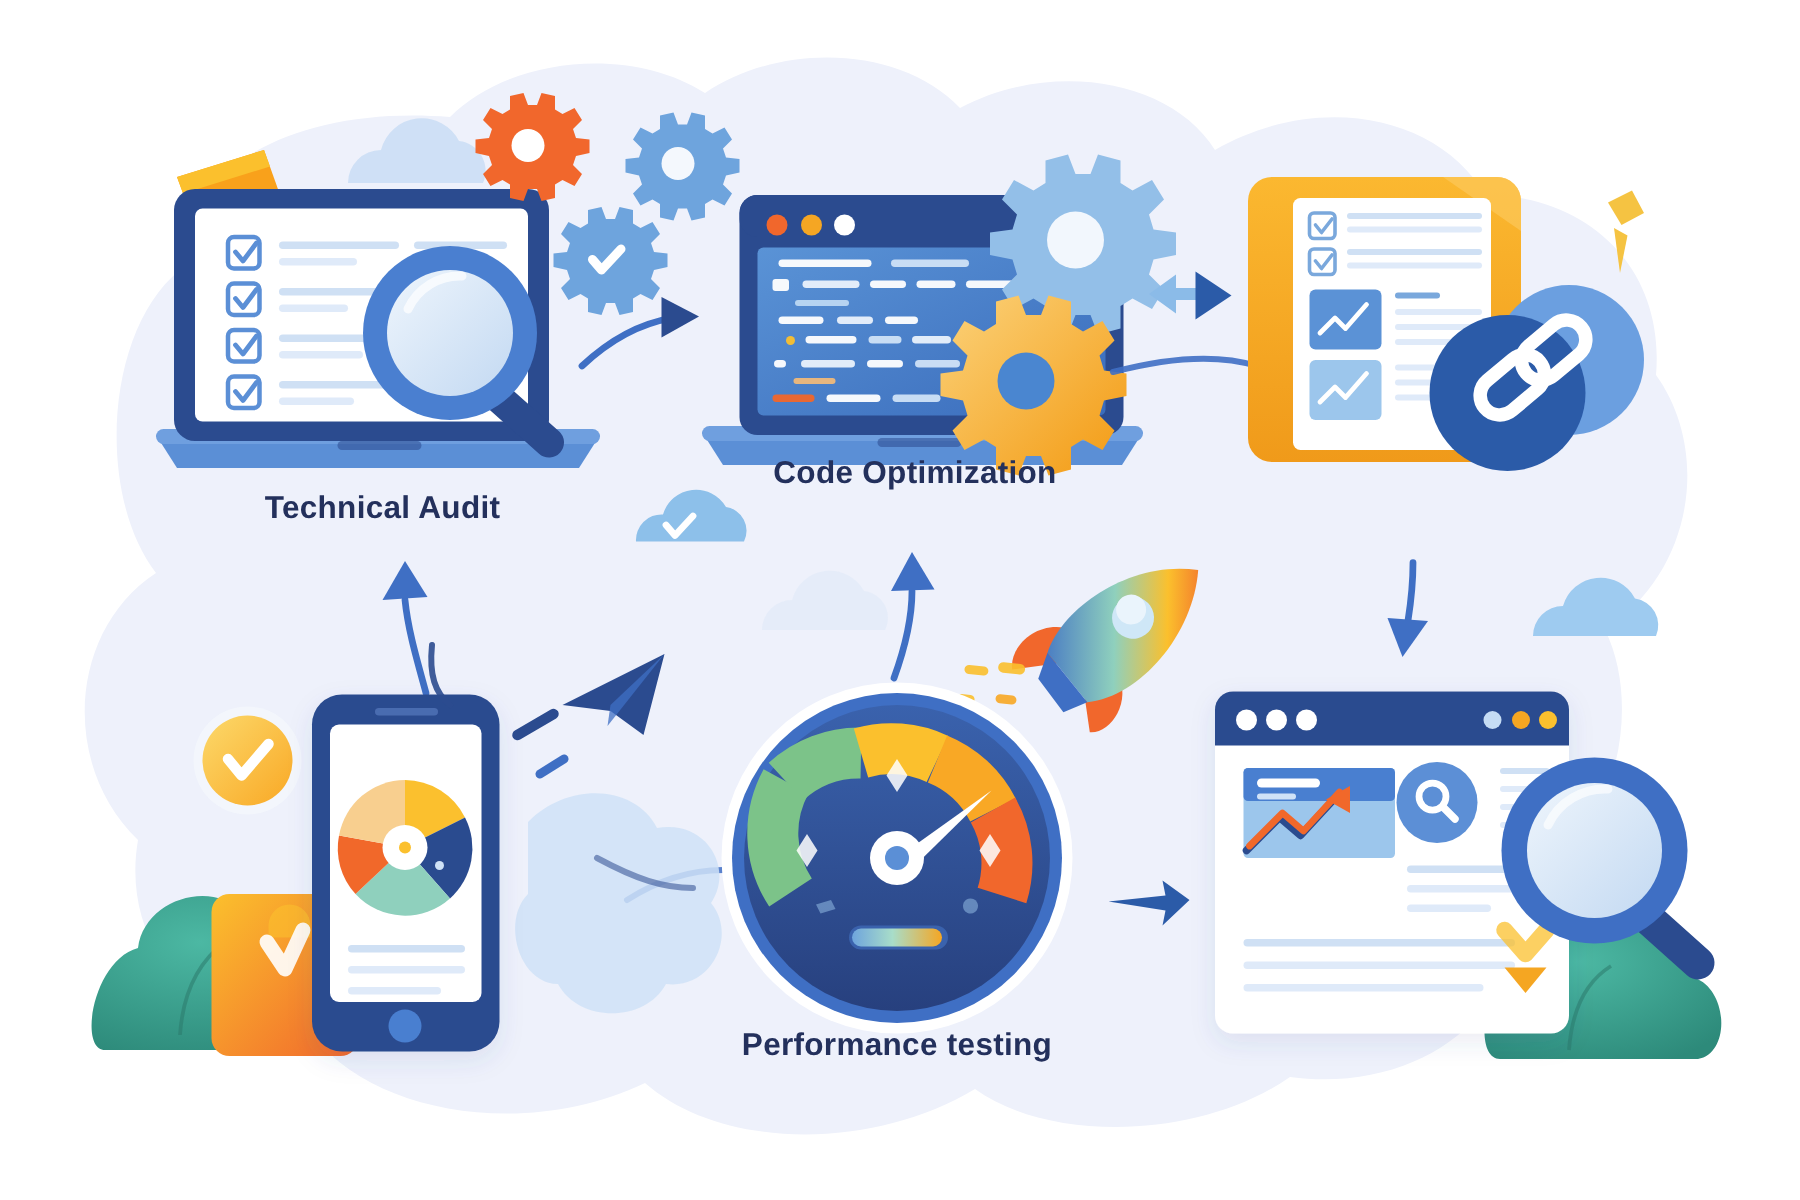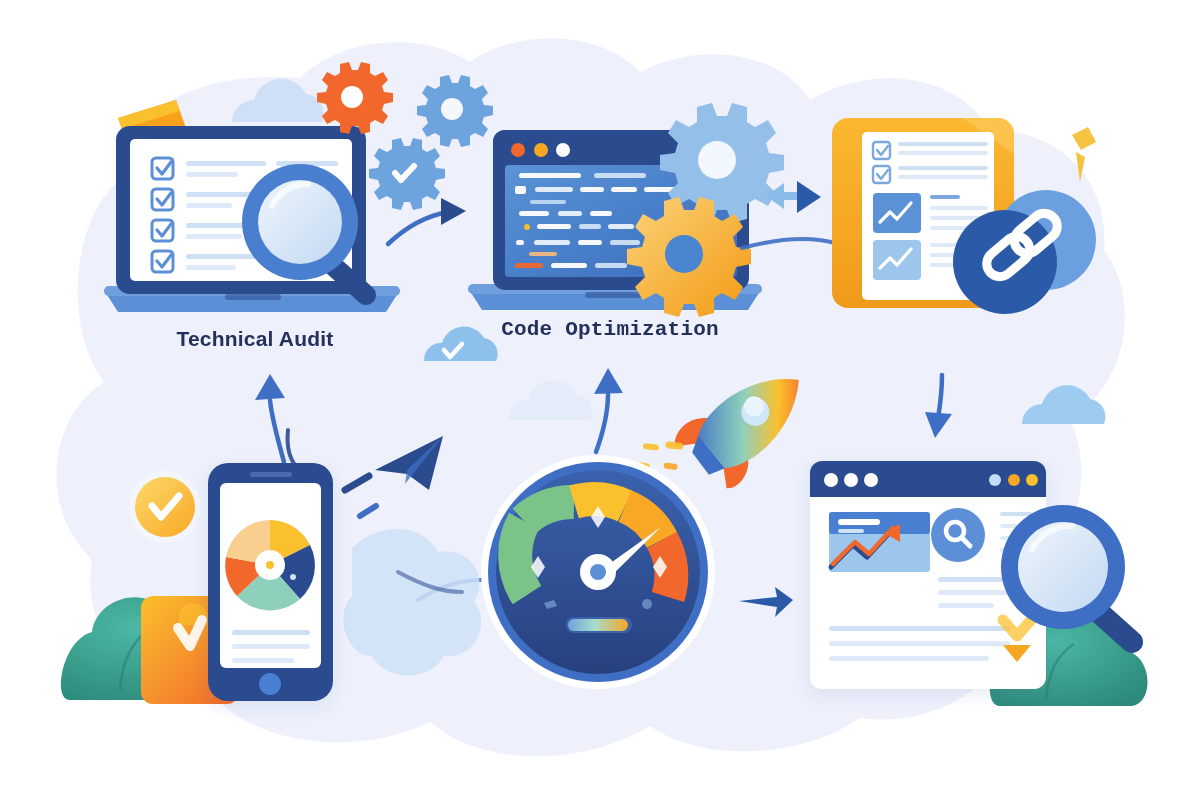--- a/index.html
+++ b/index.html
@@ -493,17 +493,18 @@
         <path d="M1094,608 l38,34" stroke="#2b4b8f" stroke-width="22" stroke-linecap="round"></path>
         <circle cx="1063" cy="567" r="62" fill="#3f6fc4"></circle>
         <circle cx="1063" cy="567" r="45" fill="url(#gradLens)"></circle>
         <path d="M1032,550 a42,42 0 0 1 40,-24" fill="none" stroke="#ffffff" stroke-width="6" stroke-linecap="round" opacity="0.65"></path>
       </g>
     </g>
   </svg>
 
   <div class="step-label" style="left:255px; top:327px;">Technical Audit</div>
 
-  <div class="step-label" style="left:610px; top:318px;font-family:Liberation Mono, monospace;">Code Optimization</div>
-
-
+  <div class="step-label" style="left:610px; top:304px;">Code Optimization</div>
+
+
+  <div class="step-label" style="left:598px; top:685px;">Performance testing</div>
 
 </div>
 
 </body></html>

